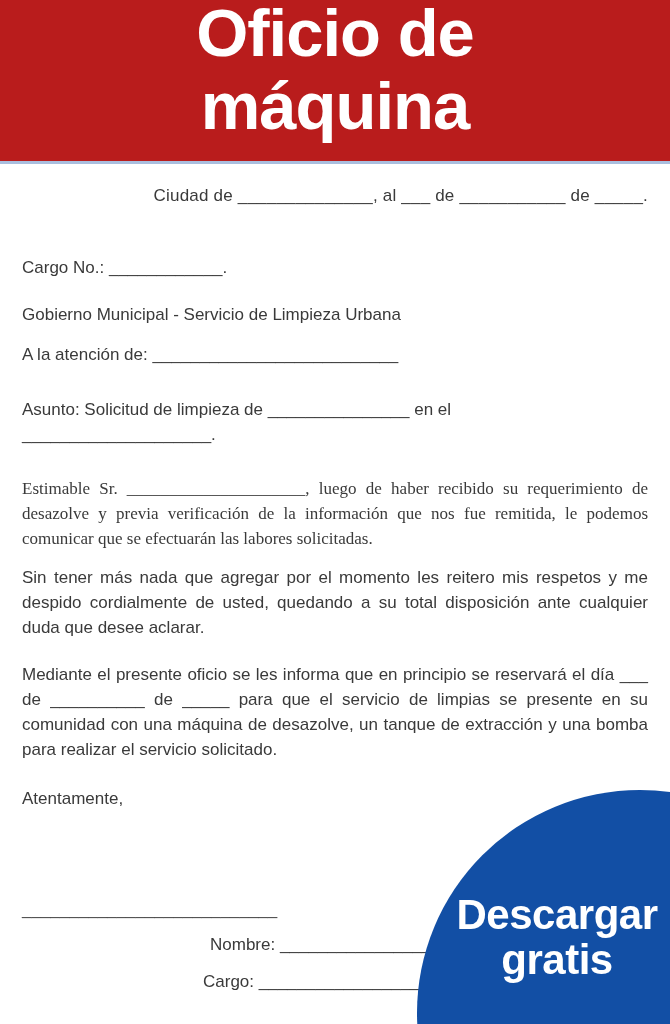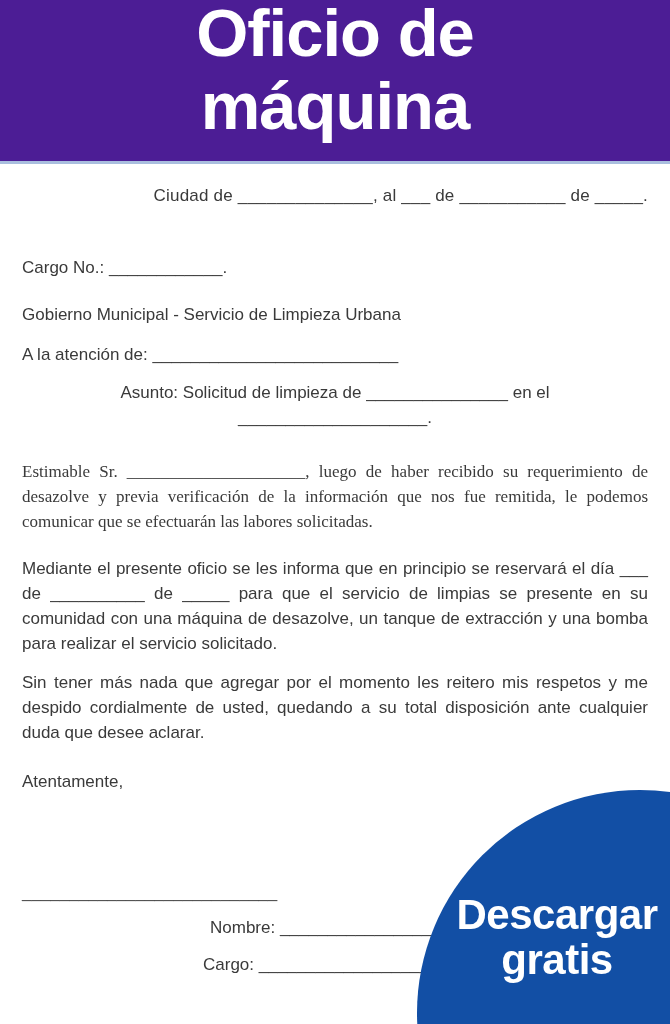--- a/index.html
+++ b/index.html
@@ -12,21 +12,21 @@
     height: 1024px;
     background: #ffffff;
     overflow: hidden;
     margin: 0 auto;
   }
 
   
   .header {
     width: 100%;
     height: 164px;
-    background: #4c1d95;
+    background: #b91c1c;
     border-bottom: 3px solid #a9bede;
     text-align: center;
     overflow: hidden;
   }
   .header .title-line {
     display: block;
     color: #ffffff;
     font-weight: 800;
     font-size: 67px;
     line-height: 73px;
@@ -42,21 +42,21 @@
     line-height: 25px;
   }
   .date-line {
     margin-top: 19px;
     text-align: right;
     letter-spacing: 0.2px;
   }
   .oficio-no   { margin-top: 47px; }
   .entity      { margin-top: 22px; }
   .attention   { margin-top: 15px; }
-  .subject     { margin-top: 13px; text-align: center; }
+  .subject     { margin-top: 30px; }
   .para        { text-align: justify; }
   .para-1      { margin-top: 29px; font-family: Liberation Serif, serif; }
   .para-2      { margin-top: 22px; }
   .para-3      { margin-top: 14px; }
   .closing     { margin-top: 24px; }
 
   .sig-line  { margin-top: 86px; color: #4a4a4a; }
   .sig-name  { margin-top: 10px; margin-left: 188px; }
   .sig-cargo { margin-top: 12px; margin-left: 181px; }
 
@@ -104,23 +104,23 @@
     <div class="oficio-no">Cargo No.: ____________.</div>
 
     <div class="entity">Gobierno Municipal - Servicio de Limpieza Urbana</div>
 
     <div class="attention">A la atención de: __________________________</div>
 
     <div class="subject">Asunto: Solicitud de limpieza de _______________ en el ____________________.</div>
 
     <p class="para para-1">Estimable Sr. _____________________, luego de haber recibido su requerimiento de desazolve y previa verificación de la información que nos fue remitida, le podemos comunicar que se efectuarán las labores solicitadas.</p>
 
+    <p class="para para-3">Sin tener más nada que agregar por el momento les reitero mis respetos y me despido cordialmente de usted, quedando a su total disposición ante cualquier duda que desee aclarar.</p>
+
     <p class="para para-2">Mediante el presente oficio se les informa que en principio se reservará el día ___ de __________ de _____ para que el servicio de limpias se presente en su comunidad con una máquina de desazolve, un tanque de extracción y una bomba para realizar el servicio solicitado.</p>
-
-    <p class="para para-3">Sin tener más nada que agregar por el momento les reitero mis respetos y me despido cordialmente de usted, quedando a su total disposición ante cualquier duda que desee aclarar.</p>
 
     <div class="closing">Atentamente,</div>
 
     <div class="sig-line">___________________________</div>
 
     <div class="sig-name">Nombre: _________________________</div>
 
     <div class="sig-cargo">Cargo: _________________________</div>
   </div>
 

